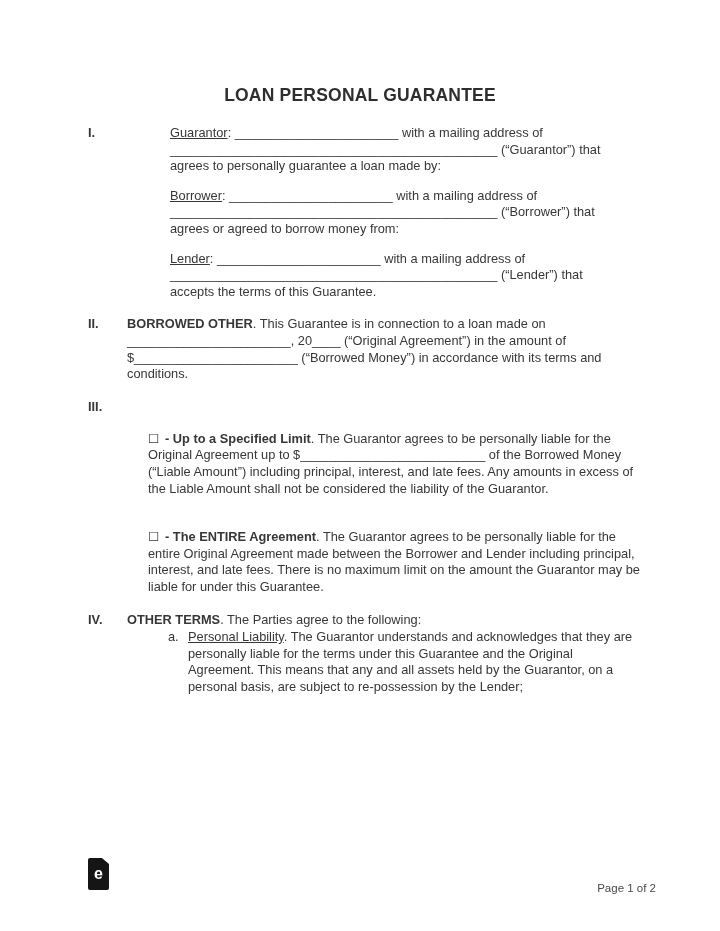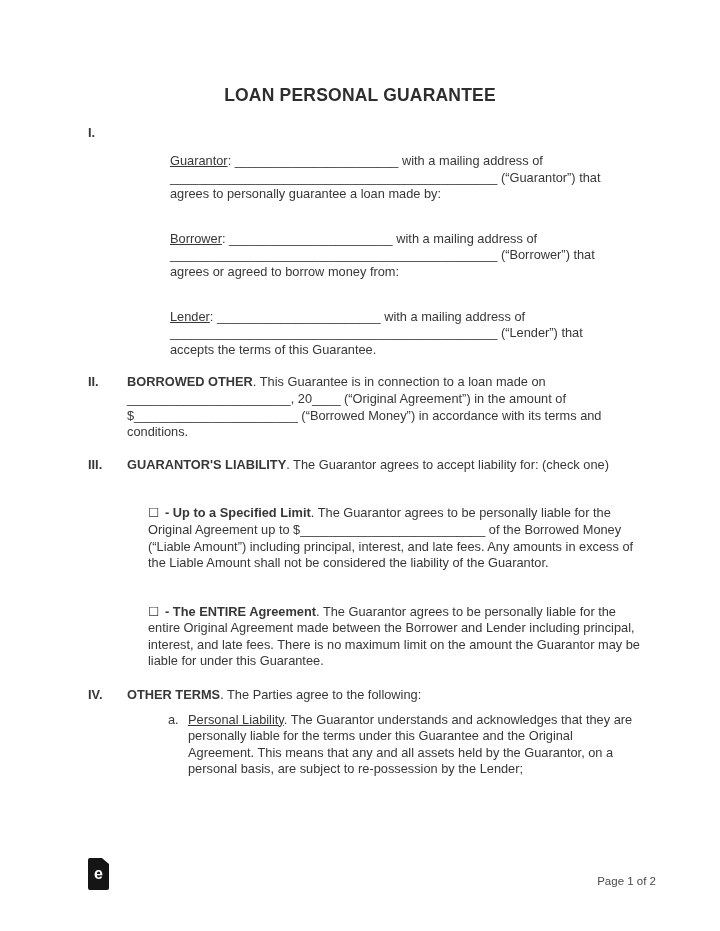--- a/index.html
+++ b/index.html
@@ -15,41 +15,41 @@
   .doc-title {
     margin:0; padding-top:84px; text-align:center;
     font-size:17.5px; line-height:22px; font-weight:bold;
     letter-spacing:.2px; color:#2e2e2e;
   }
   .content { padding:19px 64px 0 88px; }
   .section { display:flex; align-items:flex-start; }
   .sec-num { flex:0 0 39px; width:39px; font-weight:bold; }
   .sec-body { width:513px; max-width:513px; }
   p { margin:0 0 16px 0; }
-  p.tight { margin-bottom:8px; }
-  .party { margin-left:43px; width:455px; margin-bottom:13px;margin-top:28px; }
+  p.tight { margin-bottom:0; }
+  .party { margin-left:43px; width:455px; margin-bottom:13px; }
   .party-last { margin-bottom:16px; }
   .option { margin-left:21px; width:492px; margin-bottom:17px;margin-top:32px; }
   .subitem { display:flex; margin-left:41px; width:472px; }
   .subitem-letter { flex:0 0 20px; width:20px; }
   .subitem-text { width:452px; }
   .ul { text-decoration:underline; }
   b { font-weight:bold; }
   .checkbox { font-family:"DejaVu Sans",sans-serif; margin-right:2px; }
   .footer {
     position:absolute; left:88px; right:64px; top:858px;
     display:flex; justify-content:space-between; align-items:flex-start;
   }
   .logo {
     width:21px; height:32px; background:var(--logo); color:#fff;
     clip-path:polygon(0 0, 66% 0, 100% 19%, 100% 100%, 0 100%);
     border-radius:2px; display:flex; align-items:center; justify-content:center;
     font-weight:bold; font-size:16px; line-height:1;
   }
-  .page-label { font-size:11.5px; color:#4a4a4a; margin-top:15px; }
+  .page-label { font-size:11.5px; color:#4a4a4a; margin-top:22px; }
 </style>
 </head>
 <body>
 
 <div class="page">
 
   <h1 class="doc-title">LOAN PERSONAL GUARANTEE</h1>
 
   <div class="content">
 
@@ -69,21 +69,20 @@
     <div class="section">
       <div class="sec-num">II.</div>
       <div class="sec-body">
         <p><b>BORROWED OTHER</b><span>. This Guarantee is in connection to a loan made on _______________________, 20____ (“Original Agreement”) in the amount of $_______________________ (“Borrowed Money”) in accordance with its terms and conditions.</span></p>
       </div>
     </div>
 
     <div class="section">
       <div class="sec-num">III.</div>
       <div class="sec-body">
-        <p><b>GUARANTOR'S LIABILITY</b><span>. The Guarantor agrees to accept liability for: (check one)</span></p>
 
         <p class="option"><span class="checkbox">☐</span> <b>- Up to a Specified Limit</b><span>. The Guarantor agrees to be personally liable for the Original Agreement up to $__________________________ of the Borrowed Money (“Liable Amount”) including principal, interest, and late fees. Any amounts in excess of the Liable Amount shall not be considered the liability of the Guarantor.</span></p>
 
         <p class="option"><span class="checkbox">☐</span> <b>- The ENTIRE Agreement</b><span>. The Guarantor agrees to be personally liable for the entire Original Agreement made between the Borrower and Lender including principal, interest, and late fees. There is no maximum limit on the amount the Guarantor may be liable for under this Guarantee.</span></p>
       </div>
     </div>
 
     <div class="section">
       <div class="sec-num">IV.</div>
       <div class="sec-body">

